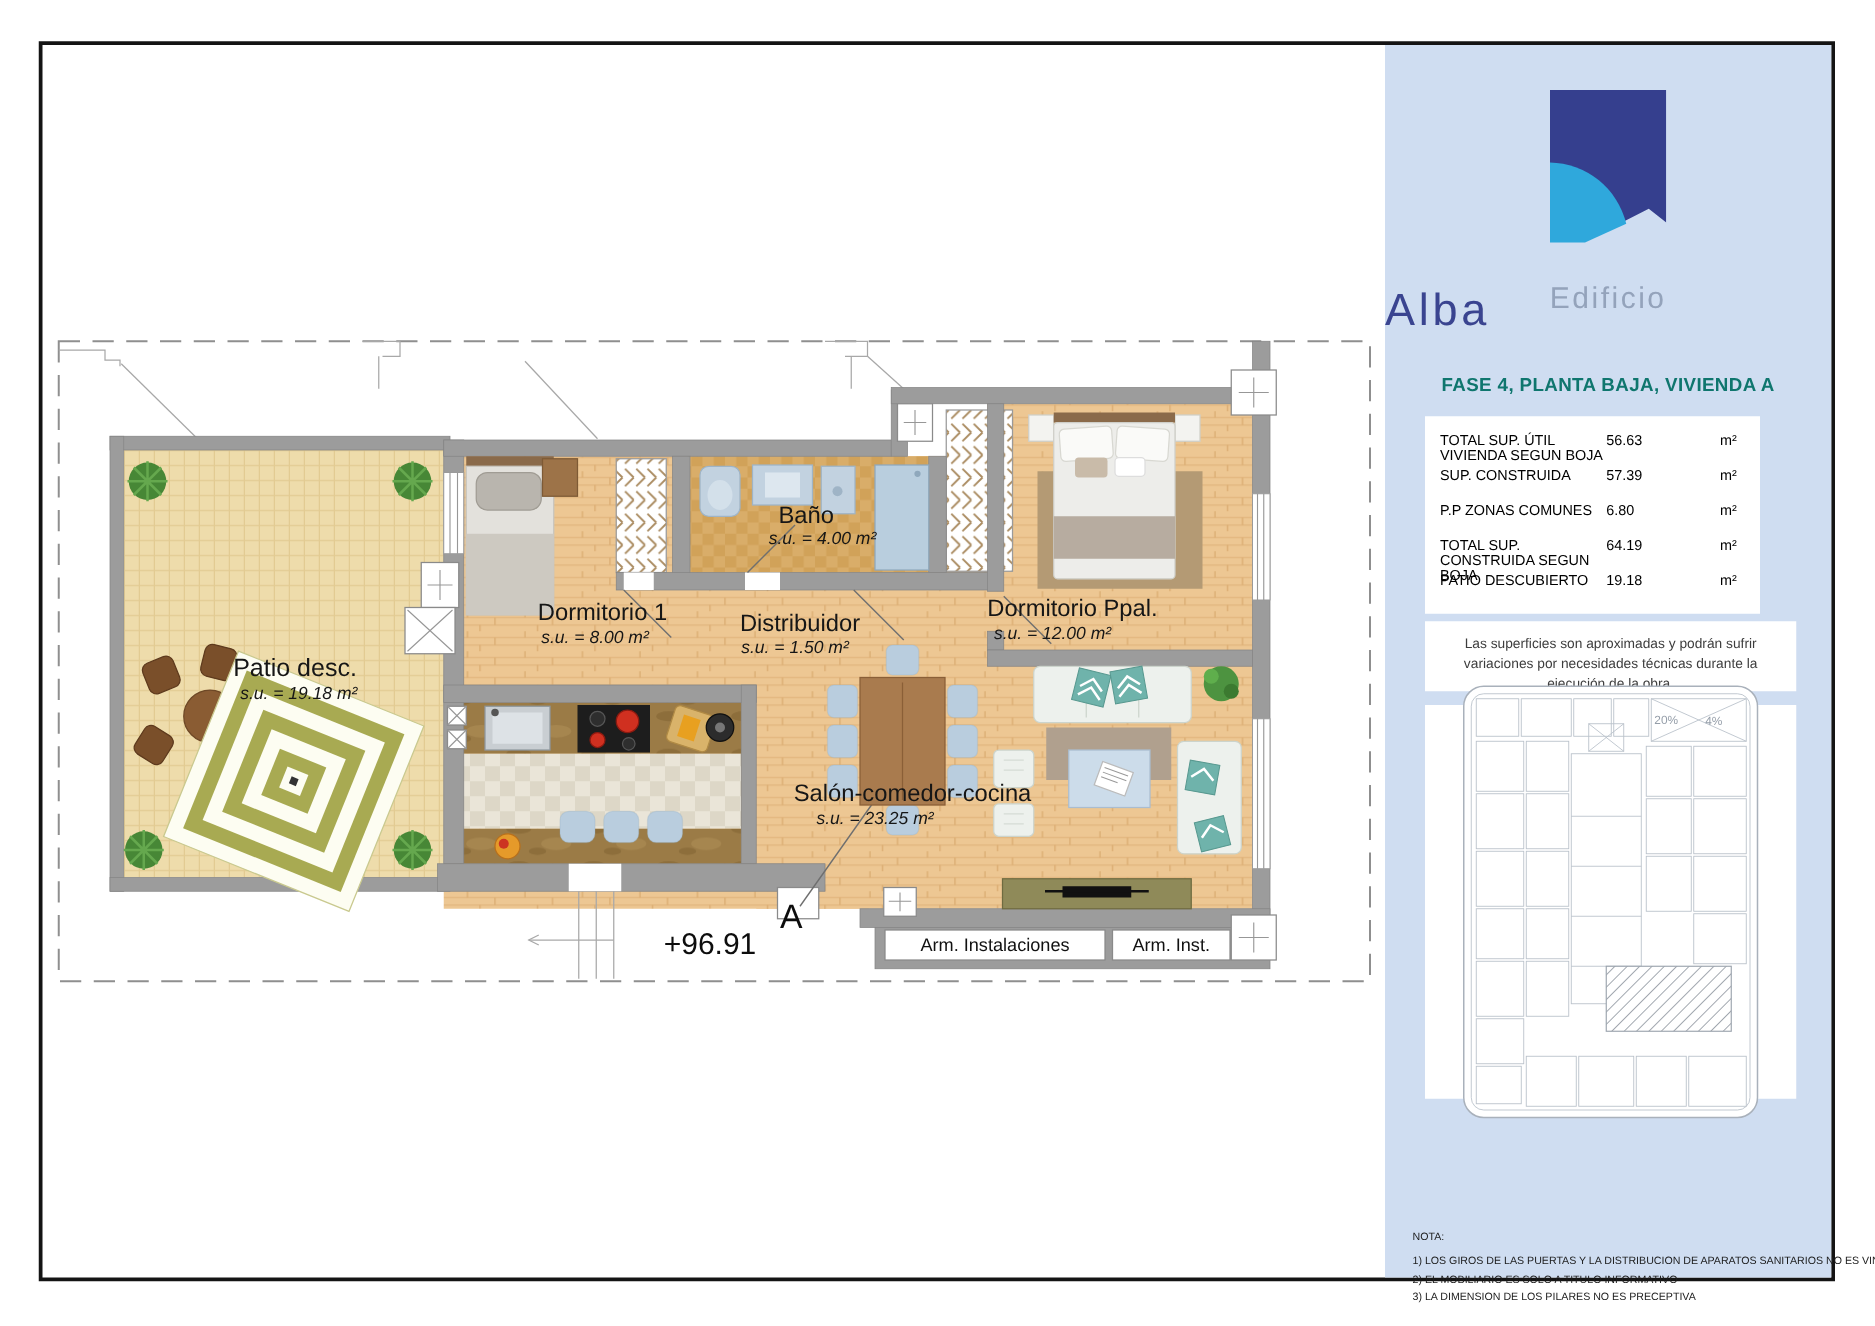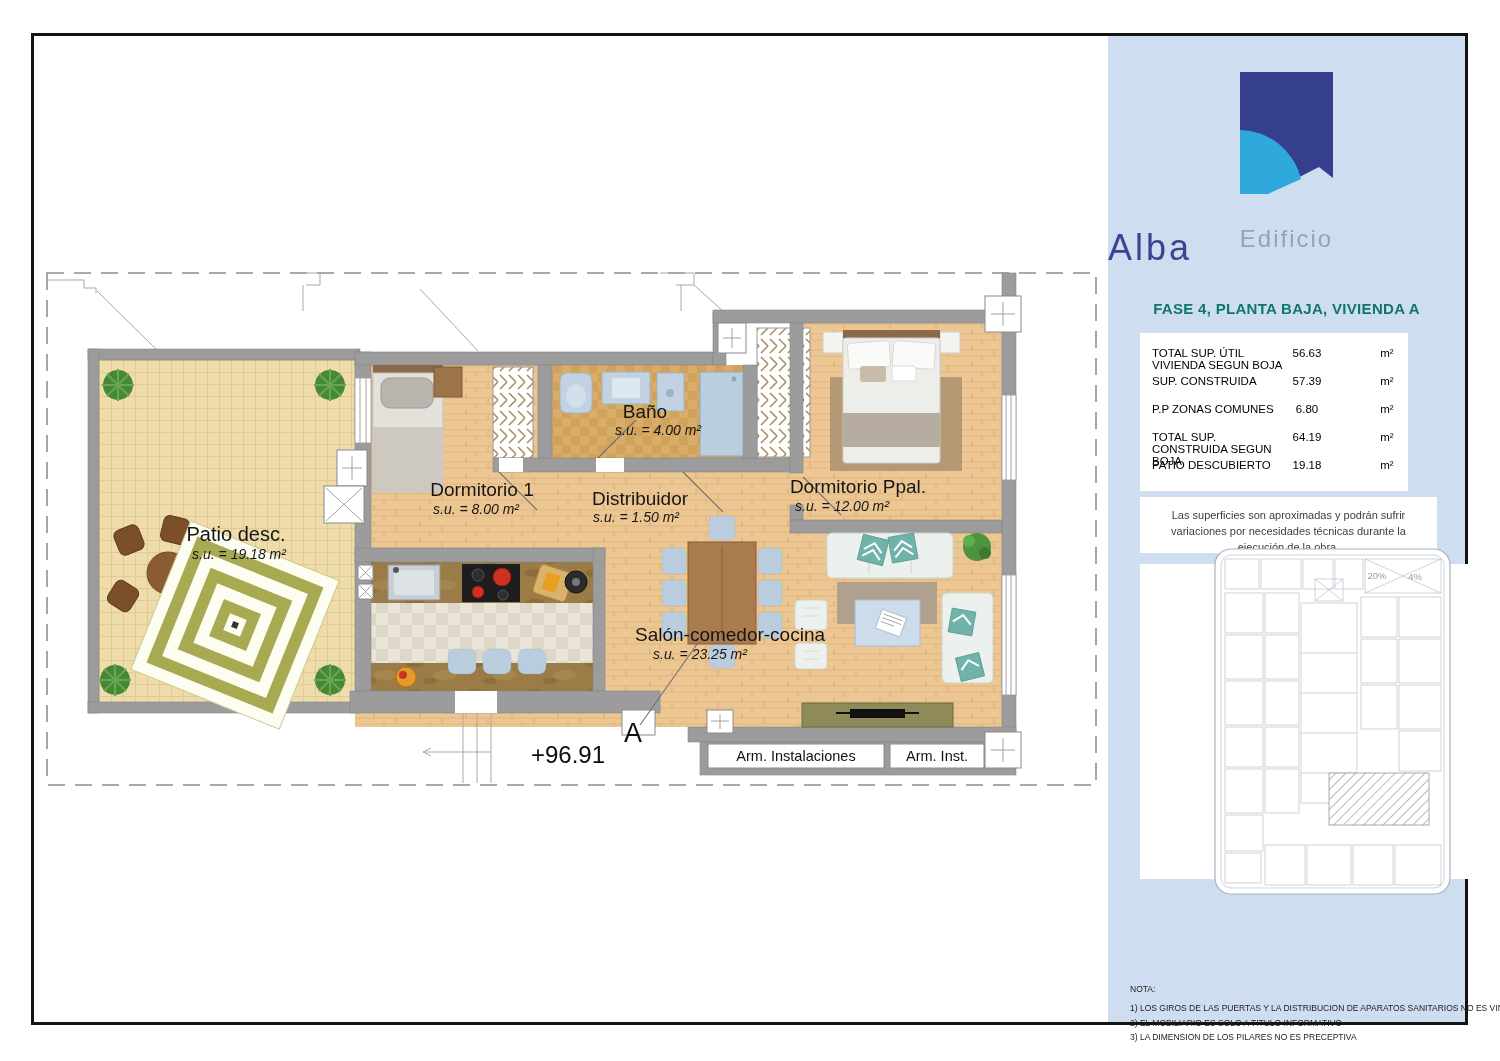--- a/index.html
+++ b/index.html
@@ -8,25 +8,25 @@
   .frame{position:absolute;left:31px;top:33px;width:1431px;height:986px;border:3px solid #141414;background:#fff;}
   
   .sidebar{position:absolute;top:0;right:0;width:357px;height:986px;background:#cfddf1;}
   .logo-wrap{position:absolute;top:36px;left:0;width:100%;text-align:center;}
   .logo-line1{position:absolute;top:165px;width:100%;text-align:center;font-size:24px;letter-spacing:2px;color:#94a3bb;margin-top:24px;}
   .logo-line2{position:absolute;top:191px;width:100%;text-align:left;font-size:36px;letter-spacing:3px;color:#3a4490;}
   .sb-title{position:absolute;top:264px;width:100%;text-align:center;font-size:15px;font-weight:bold;color:#0f766e;letter-spacing:.3px;}
   .stats{position:absolute;left:32px;top:297px;width:268px;height:158px;background:#fff;box-sizing:border-box;padding:14px 10px 0 10px;}
   .stat-row{display:flex;align-items:baseline;height:28px;font-size:11.5px;color:#000;}
   .stat-label{flex:1;padding-left:2px;}
-  .stat-value{width:44px;text-align:center;}
-  .stat-unit{width:22px;text-align:center;padding-left:47px;}
+  .stat-value{width:44px;text-align:left;}
+  .stat-unit{width:22px;text-align:left;padding-left:47px;}
   .disclaimer{position:absolute;left:32px;top:461px;width:297px;height:56px;background:#fff;box-sizing:border-box;
               padding:11px 16px 0;font-size:11px;line-height:1.45;color:#3d3d3d;text-align:center;}
-  .siteplan{position:absolute;left:32px;top:528px;width:297px;height:315px;background:#fff;display:flex;align-items:center;justify-content:center;padding-left:44px;}
+  .siteplan{position:absolute;left:32px;top:528px;width:297px;height:315px;background:#fff;display:flex;align-items:center;justify-content:center;}
   .notes{position:absolute;left:22px;top:946px;width:330px;font-size:8.5px;color:#1c1c1c;display:flex;gap:5px;line-height:1.7;flex-direction:column;}
   .notes .n-items div{white-space:nowrap;}
   
   .plan{position:absolute;left:6px;top:229px;width:1060px;height:535px;}
   .plan svg text{font-family:"Liberation Sans",sans-serif;}
   .dash{fill:none;stroke:#8f8f8f;stroke-width:1.6;stroke-dasharray:17 10;}
   .nline{fill:none;stroke:#a8a8a8;stroke-width:1;}
   .wall{fill:#9c9c9c;stroke:#858585;stroke-width:.6;}
   .whitebox{fill:#fff;stroke:#8a8a8a;stroke-width:1;}
   .winline{stroke:#979797;stroke-width:.9;}

